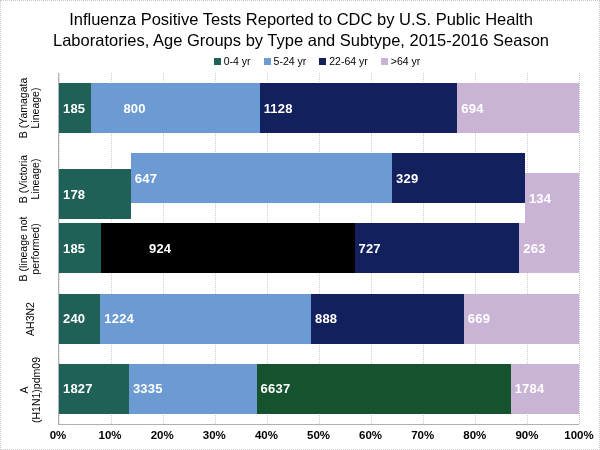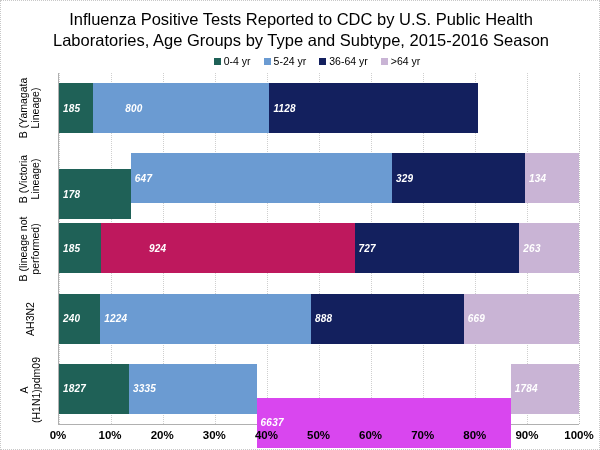--- a/index.html
+++ b/index.html
@@ -105,26 +105,25 @@
   }
   .bar-seg {
     position: relative;
     height: 100%;
     display: flex;
     align-items: center;
     overflow: hidden;
   }
   .seg-label {
     color: #ffffff;
-    font-size: 10px;
+    font-size: 13px;
     font-weight: bold;
     padding-left: 4px;
     white-space: nowrap;
     letter-spacing: 0.2px;
-    font-style: italic;
   }
 
   
   #cat-labels {
     position: absolute;
     left: 0px;
     top: 72px;
     width: 57px;
     height: 352px;
     display: flex;
@@ -180,21 +179,21 @@
       <div class="legend-item">
         <span class="legend-swatch" style="background: rgb(31, 97, 87);"></span>
         <span>0-4 yr</span>
       </div>
       <div class="legend-item">
         <span class="legend-swatch" style="background: rgb(107, 155, 210);"></span>
         <span>5-24 yr</span>
       </div>
       <div class="legend-item">
         <span class="legend-swatch" style="background: rgb(19, 32, 94);"></span>
-        <span>36-64 yr</span>
+        <span>22-64 yr</span>
       </div>
       <div class="legend-item">
         <span class="legend-swatch" style="background: rgb(201, 180, 213);"></span>
         <span>&gt;64 yr</span>
       </div>
     </div>
 
   <div id="cat-labels">
       <div class="cat-label">
         <span>
@@ -245,40 +244,43 @@
         <div class="bar-row">
           <div class="bar-seg" style="width: 6.59067%; background: rgb(31, 97, 87);">
             <span class="seg-label">185</span>
           </div>
           <div class="bar-seg" style="width: 28.5002%; background: rgb(107, 155, 210); padding-left: 28px;">
             <span class="seg-label">800</span>
           </div>
           <div class="bar-seg" style="width: 40.1853%; background: rgb(19, 32, 94);">
             <span class="seg-label">1128</span>
           </div>
+          <div class="bar-seg" style="width: 24.7239%; background: rgb(201, 180, 213);">
+            <span class="seg-label">694</span>
+          </div>
         </div>
         <div class="bar-row">
           <div class="bar-seg" style="width: 13.8199%; background: rgb(31, 97, 87); margin-top: 16px;">
             <span class="seg-label">178</span>
           </div>
           <div class="bar-seg" style="width: 50.2329%; background: rgb(107, 155, 210); text-align: right;">
             <span class="seg-label">647</span>
           </div>
           <div class="bar-seg" style="width: 25.5435%; background: rgb(19, 32, 94);">
             <span class="seg-label">329</span>
           </div>
-          <div class="bar-seg" style="width: 10.4037%; background: rgb(201, 180, 213);">
+          <div class="bar-seg" style="width: 10.4037%; background: rgb(201, 180, 213); margin-top: 20px;">
             <span class="seg-label">134</span>
           </div>
         </div>
         <div class="bar-row">
           <div class="bar-seg" style="width: 8.81372%; background: rgb(31, 97, 87);">
             <span class="seg-label">185</span>
           </div>
-          <div class="bar-seg" style="width: 44.021%; background: #be185d; padding-left: 44px;">
+          <div class="bar-seg" style="width: 44.021%; background: #000000; padding-left: 44px;">
             <span class="seg-label">924</span>
           </div>
           <div class="bar-seg" style="width: 34.6355%; background: rgb(19, 32, 94);">
             <span class="seg-label">727</span>
           </div>
           <div class="bar-seg" style="width: 12.5298%; background: rgb(201, 180, 213);">
             <span class="seg-label">263</span>
           </div>
         </div>
         <div class="bar-row">
@@ -295,21 +297,21 @@
             <span class="seg-label">669</span>
           </div>
         </div>
         <div class="bar-row">
           <div class="bar-seg" style="width: 13.4506%; background: rgb(31, 97, 87);">
             <span class="seg-label">1827</span>
           </div>
           <div class="bar-seg" style="width: 24.5527%; background: rgb(107, 155, 210);">
             <span class="seg-label">3335</span>
           </div>
-          <div class="bar-seg" style="width: 48.8625%; background: #d946ef; margin-top: 34px;">
+          <div class="bar-seg" style="width: 48.8625%; background: #14532d;">
             <span class="seg-label">6637</span>
           </div>
           <div class="bar-seg" style="width: 13.1341%; background: rgb(201, 180, 213);">
             <span class="seg-label">1784</span>
           </div>
         </div>
       </div>
   </div>
 
   <div id="x-labels">

